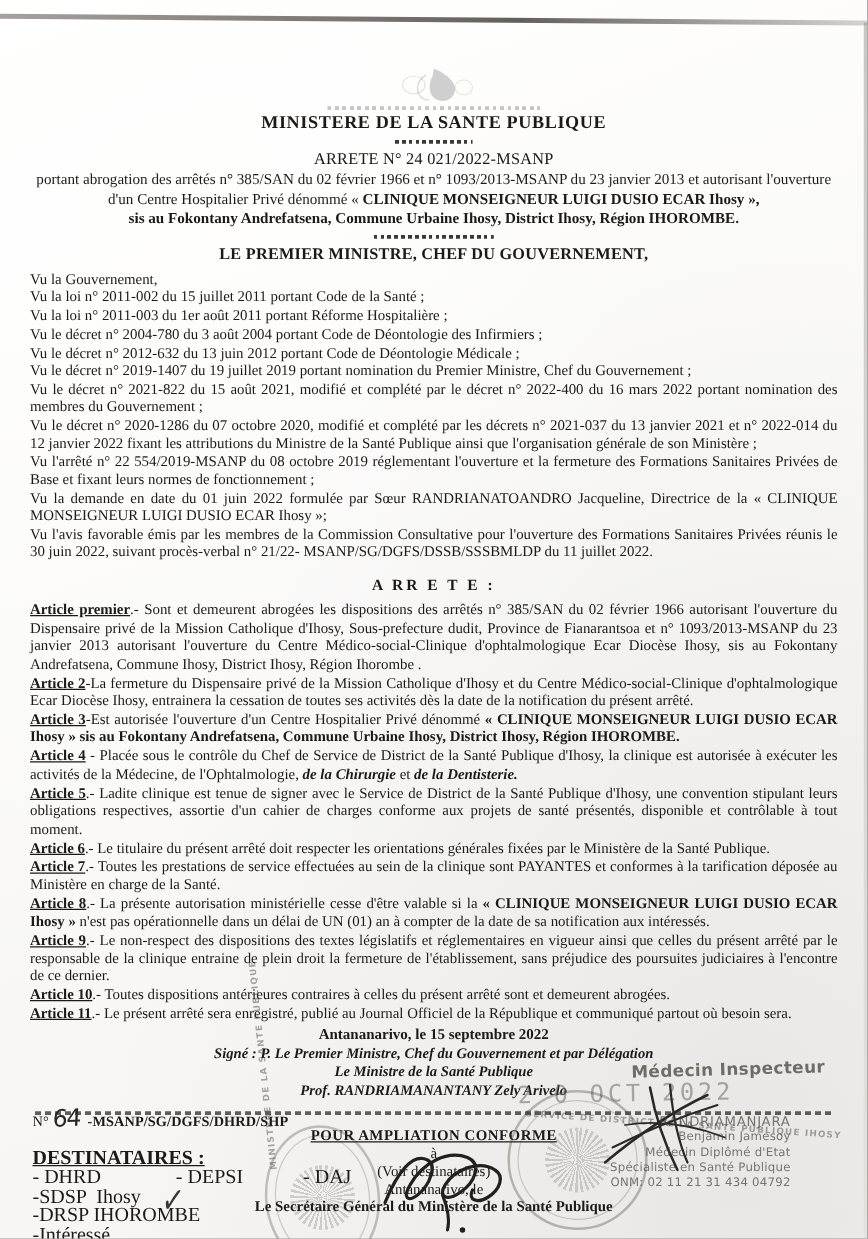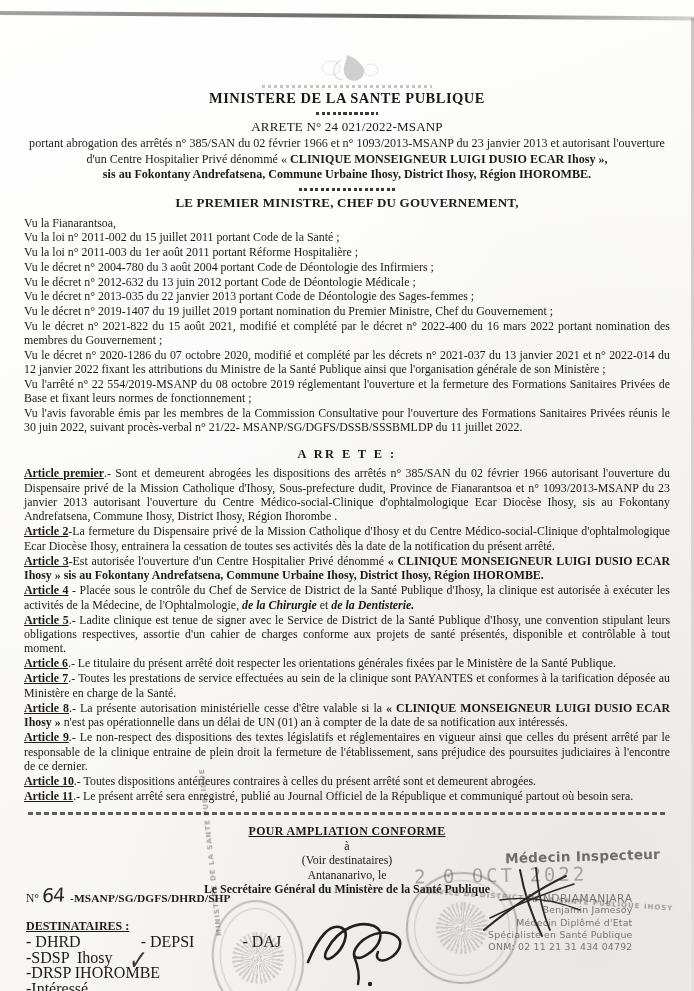--- a/index.html
+++ b/index.html
@@ -193,21 +193,21 @@
     transform: rotate(-3deg) skewX(-6deg);
     display: inline-block;
     font-weight: 500;
     letter-spacing: -1px;
   }
   .num-ref { font-weight: bold; font-size: 11.4px; letter-spacing: 0.1px; }
   .dest-title {
     font-weight: bold;
     text-decoration: underline;
     margin-top: 12px;
-    font-size: 12px;
+    font-size: 16px;
   }
   .dest-row { white-space: pre; font-size: 16px; }
 
   
   .medecin-insp {
     position: absolute;
     left: 505px;
     top: 848px;
     font-family: "DejaVu Sans", sans-serif;
     font-size: 13.5px;
@@ -350,30 +350,30 @@
       <div>portant abrogation des arrêtés  n° 385/SAN du 02 février 1966  et n° 1093/2013-MSANP du 23 janvier 2013  et autorisant l'ouverture</div>
       <div><span>d'un Centre Hospitalier Privé dénommé  « </span><b>CLINIQUE MONSEIGNEUR LUIGI DUSIO ECAR Ihosy »,</b></div>
       <div><b>sis au  Fokontany Andrefatsena, Commune Urbaine Ihosy, District Ihosy, Région IHOROMBE.</b></div>
     </div>
 
     <div class="dotrule wide"></div>
 
     <div class="pm-line">LE PREMIER  MINISTRE, CHEF DU GOUVERNEMENT,</div>
 
     <div class="vu-block">
-      <p class="vu-line">Vu  la Fianarantsoa,</p>
+      <p class="vu-line">Vu  la Gouvernement,</p>
       <p class="vu-line">Vu  la loi n° 2011-002 du 15 juillet 2011 portant Code de la Santé ;</p>
       <p class="vu-line">Vu  la loi n° 2011-003 du 1er août 2011 portant Réforme Hospitalière ;</p>
       <p class="vu-line">Vu  le décret n° 2004-780 du 3 août 2004 portant Code de Déontologie des Infirmiers ;</p>
       <p class="vu-line">Vu  le décret n° 2012-632 du 13 juin 2012 portant Code de Déontologie Médicale ;</p>
-      <p class="vu-line">Vu  le décret n° 2013-035 du 22 janvier 2013 portant Code de Déontologie des Sages-femmes ;</p>
       <p class="vu-line">Vu  le décret n° 2019-1407 du 19 juillet 2019 portant nomination du Premier Ministre, Chef du Gouvernement ;</p>
       <p class="vu-line">Vu  le décret n° 2021-822 du 15 août 2021, modifié et complété par le décret n° 2022-400 du 16 mars 2022  portant nomination des membres du Gouvernement ;</p>
       <p class="vu-line">Vu le décret n° 2020-1286 du 07 octobre 2020, modifié et complété par les décrets  n° 2021-037 du 13 janvier 2021 et n° 2022-014 du 12 janvier 2022  fixant les attributions du Ministre de la Santé Publique ainsi que l'organisation générale de son Ministère ;</p>
       <p class="vu-line">Vu l'arrêté n° 22 554/2019-MSANP du 08 octobre  2019  réglementant l'ouverture et  la fermeture des Formations Sanitaires Privées de Base et fixant leurs normes de fonctionnement ;</p>
+      <p class="vu-line">Vu la demande en date du 01 juin 2022  formulée par  Sœur RANDRIANATOANDRO Jacqueline, Directrice de la  «  CLINIQUE MONSEIGNEUR LUIGI DUSIO ECAR Ihosy »;</p>
       <p class="vu-line">Vu l'avis favorable émis par les membres de la Commission Consultative pour l'ouverture des Formations Sanitaires Privées réunis le 30 juin  2022, suivant procès-verbal  n° 21/22- MSANP/SG/DGFS/DSSB/SSSBMLDP du  11 juillet  2022.</p>
     </div>
 
     <div class="arrete-kw">A RR E T E :</div>
 
     <div class="articles">
 
       <p class="art"><span class="art-label">Article premier</span><span>.- Sont et demeurent abrogées les dispositions des arrêtés n° 385/SAN du 02 février 1966 autorisant l'ouverture du Dispensaire privé de la Mission Catholique d'Ihosy, Sous-prefecture dudit, Province de Fianarantsoa et n° 1093/2013-MSANP du 23 janvier 2013 autorisant l'ouverture du Centre Médico-social-Clinique d'ophtalmologique Ecar Diocèse Ihosy, sis au Fokontany Andrefatsena, Commune Ihosy, District Ihosy, Région Ihorombe .</span></p>
 
       <p class="art"><span class="art-label">Article 2</span><span>-La fermeture    du     Dispensaire  privé  de  la  Mission  Catholique  d'Ihosy  et  du  Centre  Médico-social-Clinique d'ophtalmologique  Ecar  Diocèse Ihosy, entrainera la cessation de toutes ses activités dès la  date de la notification du présent arrêté.</span></p>
@@ -391,20 +391,26 @@
       <p class="art"><span class="art-label">Article 8</span><span>.-  La présente autorisation ministérielle cesse d'être valable si la </span><b>« CLINIQUE MONSEIGNEUR LUIGI DUSIO ECAR Ihosy »</b><span> n'est pas opérationnelle dans un délai de UN (01) an à compter de la date de sa  notification aux intéressés.</span></p>
 
       <p class="art"><span class="art-label">Article 9</span><span>.- Le non-respect des dispositions des textes législatifs et réglementaires en vigueur ainsi que celles du présent arrêté par le responsable de la clinique entraine de plein droit la fermeture de l'établissement, sans préjudice des poursuites judiciaires à l'encontre de ce dernier.</span></p>
 
       <p class="art"><span class="art-label">Article 10</span><span>.- Toutes dispositions antérieures contraires à celles du présent arrêté sont et demeurent abrogées.</span></p>
 
       <p class="art"><span class="art-label">Article 11</span><span>.- Le présent arrêté sera enregistré, publié au Journal Officiel de la République et communiqué partout où besoin  sera.</span></p>
 
     </div>
 
+    <div class="sig-block">
+      <div class="sig-place">Antananarivo,  le 15 septembre 2022</div>
+      <div class="sig-deleg">Signé : P. Le Premier  Ministre, Chef du Gouvernement et par Délégation</div>
+      <div class="sig-minister">Le Ministre de la Santé Publique</div>
+      <div class="sig-name">Prof. RANDRIAMANANTANY Zely Arivelo</div>
+    </div>
 
     <div class="dash-rule"></div>
 
     <div class="ampliation">
       <div class="ampl-title">POUR AMPLIATION CONFORME</div>
       <div>à</div>
       <div>(Voir destinataires)</div>
       <div>Antananarivo, le</div>
       <div class="ampl-sg">Le Secrétaire Général du Ministère de la Santé Publique</div>
     </div>

